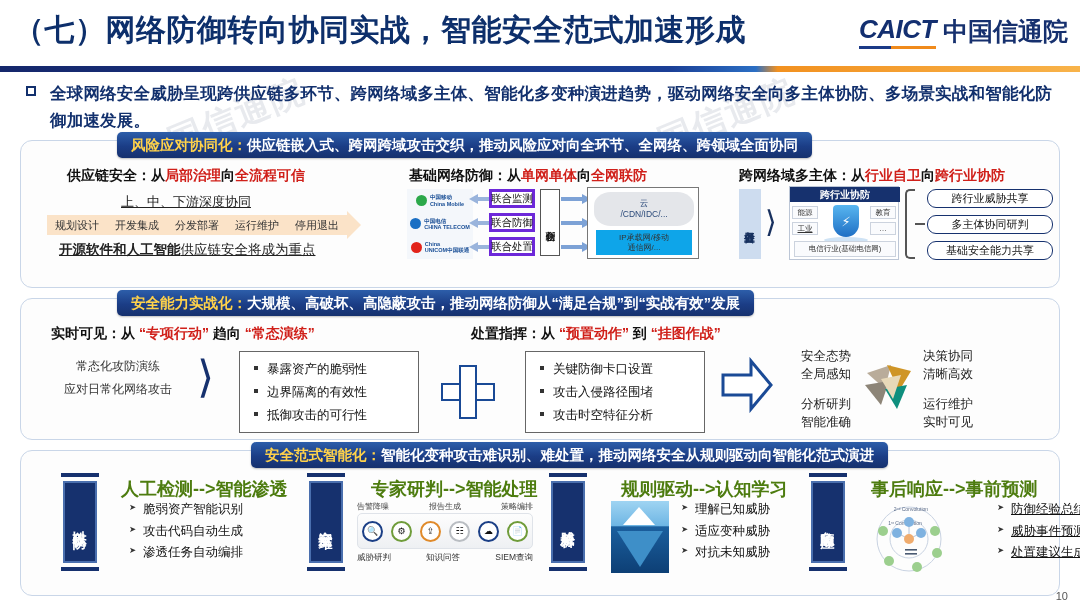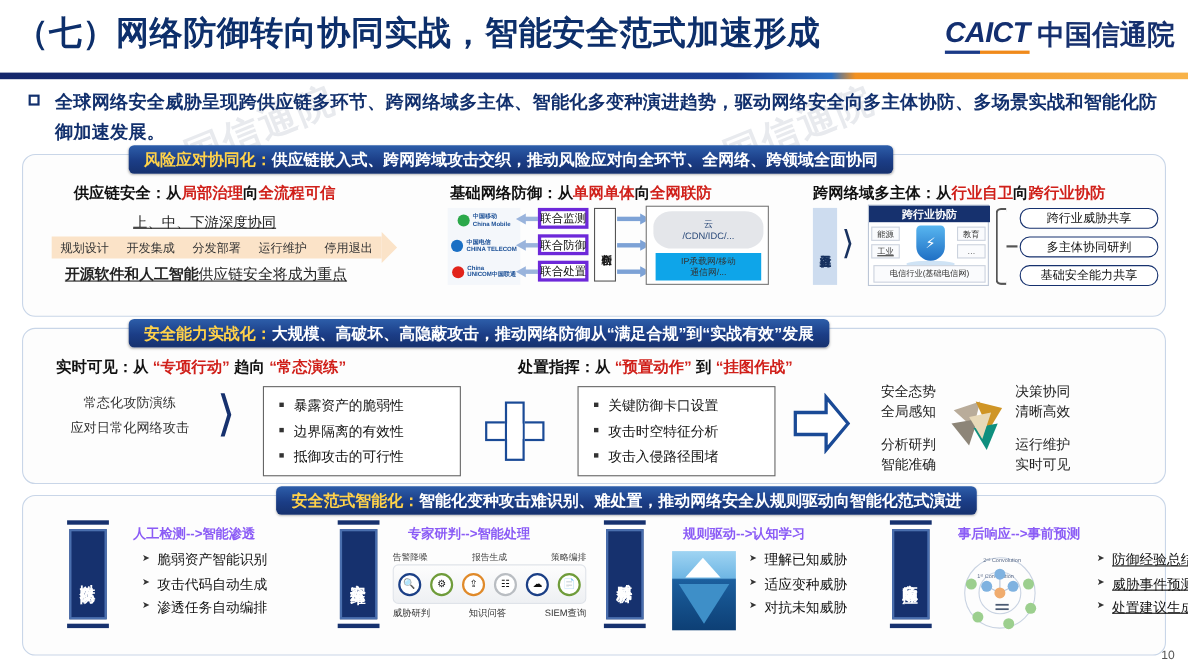--- a/index.html
+++ b/index.html
@@ -284,21 +284,21 @@
     position:absolute; width:34px; height:82px;
     background:#16316e; color:#fff; font-size:14px; font-weight:bold;
     writing-mode:vertical-rl; text-orientation:upright; letter-spacing:1px;
     display:flex; align-items:center; justify-content:center;
     border:2px solid #4a6fae;
   }
   .vtab-rule-t, .vtab-rule-b{
     position:absolute; width:38px; height:4px; background:#16316e;
   }
   .s3head{
-    position:absolute; font-size:12px; font-weight:bold; color:#8b5cf6; white-space:nowrap;
+    position:absolute; font-size:18px; font-weight:bold; color:#4d7c0f; white-space:nowrap;
   }
   .s3list{ position:absolute; }
   .s3list li{
     list-style:none; font-size:12.5px; color:#111; line-height:1.72;
     position:relative; padding-left:14px; white-space:nowrap;
   }
   .s3list li:before{
     content:"\27A4"; position:absolute; left:0; top:1px; font-size:8.5px; color:#333;
   }
 
@@ -513,22 +513,22 @@
   </div>
 
   <div class="colhead" id="s2-col2-head">
     <span>处置指挥：从</span>
     <span class="r">“预置动作”</span>
     <span>到</span>
     <span class="r">“挂图作战”</span>
   </div>
   <ul class="listbox" id="s2-box2">
     <li>关键防御卡口设置</li>
+    <li>攻击入侵路径围堵</li>
     <li>攻击时空特征分析</li>
-    <li>攻击入侵路径围堵</li>
   </ul>
 
   <div id="s2-bigarrow">
     <svg viewBox="0 0 52 56">
         <path d="M2 18 H30 V4 L50 28 L30 52 V38 H2 Z" fill="#ffffff" stroke="#1a4a96" stroke-width="3"></path>
       </svg>
   </div>
 
   <div id="s2-shapes">
     <svg viewBox="0 0 60 56" width="60" height="56">

